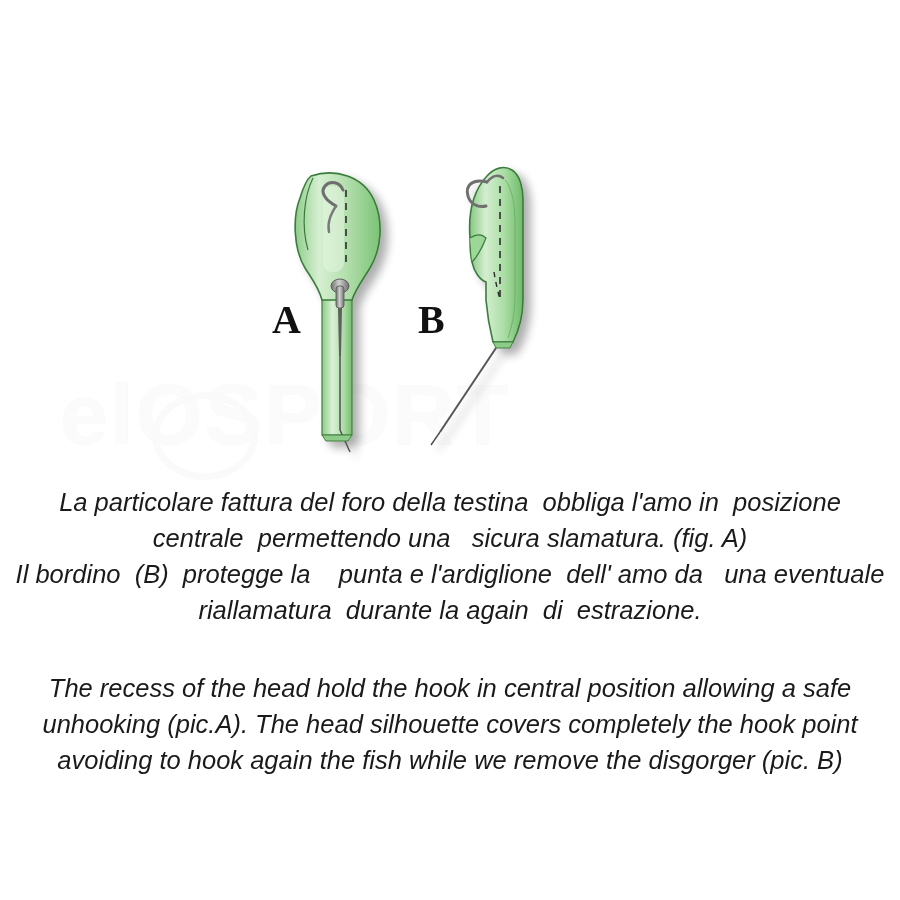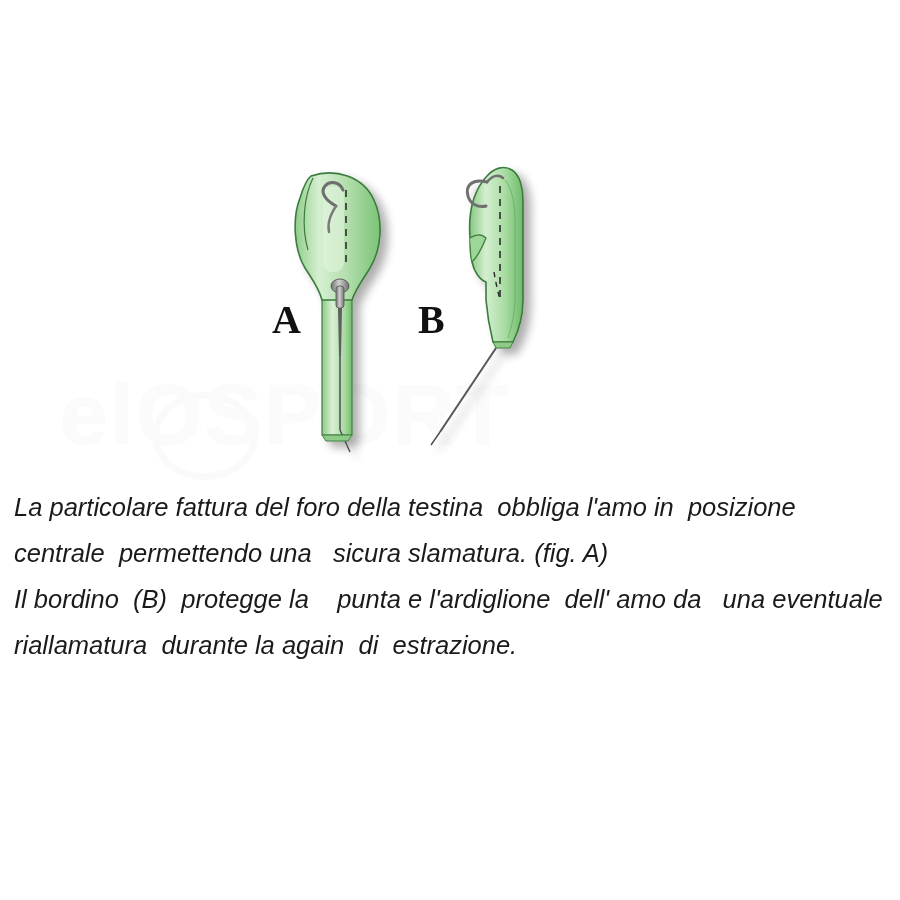--- a/index.html
+++ b/index.html
@@ -71,23 +71,24 @@
     top: 470px;
     width: 900px;
     padding: 0 14px;
     box-sizing: border-box;
   }
   .para {
     font-family: "Liberation Sans", sans-serif;
     font-style: italic;
     color: #1a1a1a;
     font-size: 25.5px;
-    line-height: 46px;
+    line-height: 36px;
     margin: 0;
     white-space: pre-wrap;
+    text-align: center;
   }
   #para-it-1 { margin-top: 14px; }
   #para-it-2 { margin-top: 0px; }
   #para-en { margin-top: 42px; }
 </style>
 </head>
 <body>
 
 <div id="page">
 
@@ -199,15 +200,16 @@
       </g>
     </svg>
 
     <div class="fig-label" id="label-a">A</div>
     <div class="fig-label" id="label-b">B</div>
   </div>
 
   <div id="text-block">
     <p class="para" id="para-it-1">La particolare fattura del foro della testina  obbliga l'amo in  posizione centrale  permettendo una   sicura slamatura. (fig. A)</p>
     <p class="para" id="para-it-2">Il bordino  (B)  protegge la    punta e l'ardiglione  dell' amo da   una eventuale  riallamatura  durante la again  di  estrazione.</p>
+    <p class="para" id="para-en">The recess of the head hold the hook in central position allowing a safe unhooking (pic.A). The head silhouette covers completely the hook point avoiding to hook again the fish while we remove the disgorger (pic. B)</p>
   </div>
 
 </div>
 
 </body></html>

